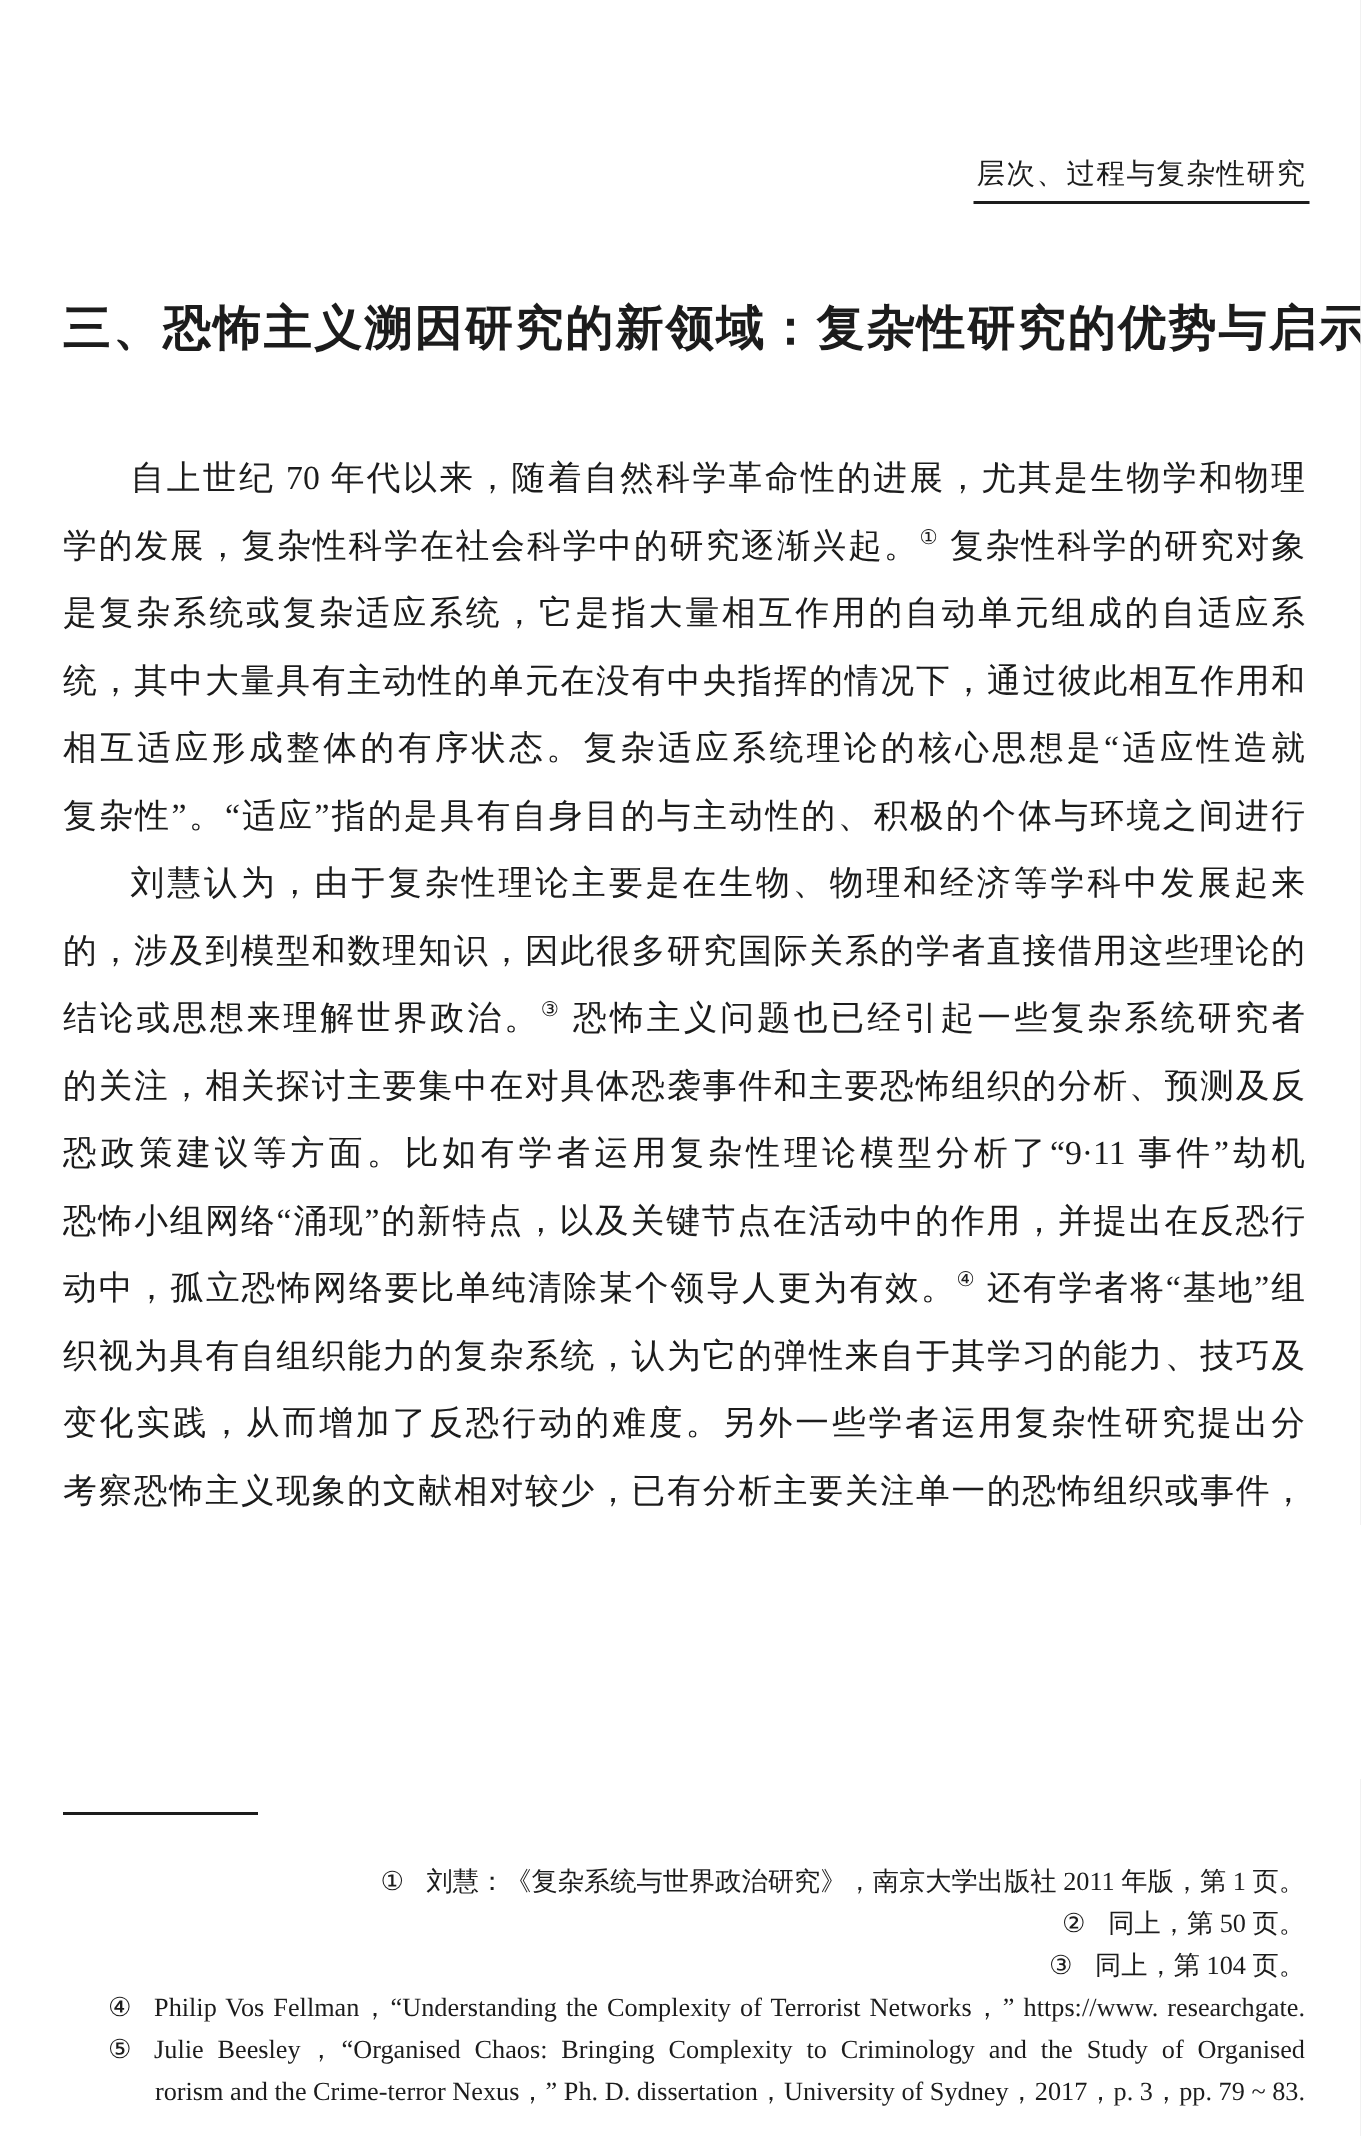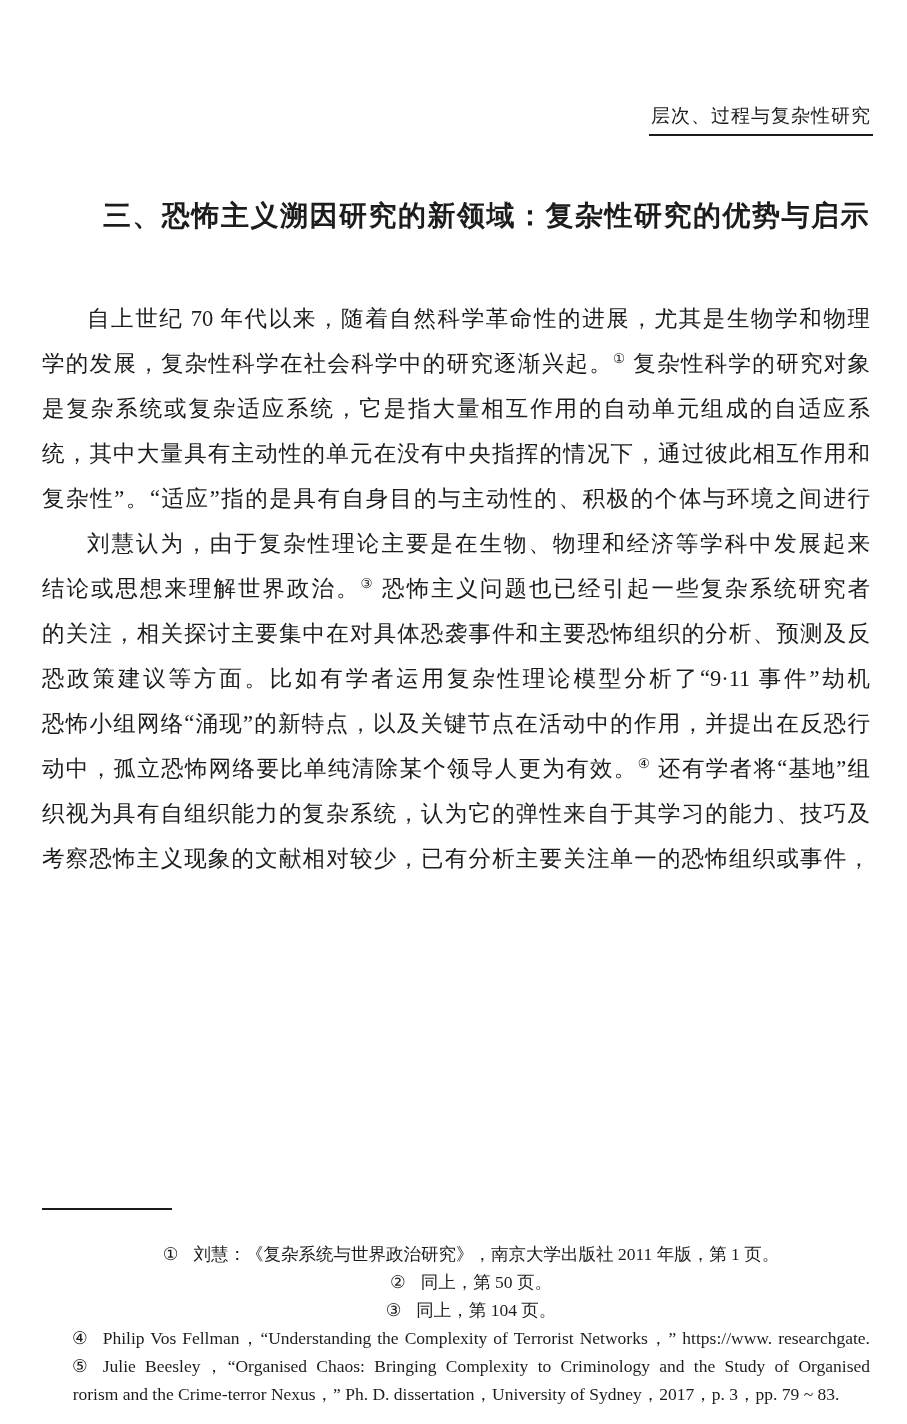--- a/index.html
+++ b/index.html
@@ -20,22 +20,22 @@
     font-size:19px;
     letter-spacing:1px;
     padding:0 2px 5px 2px;
     border-bottom:2px solid #1c1c1c;
     white-space:nowrap;
   }
   
   .section-title {
     position:absolute;
     top:197px; left:42px; width:828px;
-    text-align:right;
-    font-size:28px;
+    text-align:left;
+    font-size:32px;
     letter-spacing:1.5px;
     white-space:nowrap;
   }
   
   .body-block {
     position:absolute;
     top:296px; left:42px; width:828px;
   }
   .bl {
     font-size:22.5px;
@@ -62,21 +62,21 @@
     border-top:2px solid #1c1c1c;
   }
   .fn-block {
     position:absolute;
     top:1240px; left:42px; width:828px;
   }
   .fn-row {
     font-size:17.5px;
     line-height:28px;
     height:28px;
-    text-align:center;
+    text-align:right;
     overflow:hidden;
   }
   .fn-row.full {
     text-align:justify;
     text-align-last:justify;
     text-justify:inter-character;
   }
   .fn-marker {
     display:inline-block;
     margin-left:30px;
@@ -90,28 +90,31 @@
 
   <div class="running-head">层次、过程与复杂性研究</div>
 
   <h1 class="section-title">三、恐怖主义溯因研究的新领域：复杂性研究的优势与启示</h1>
 
   <div class="body-block">
     <div class="bl indent sup-refs">自上世纪 70 年代以来，随着自然科学革命性的进展，尤其是生物学和物理</div>
     <div class="bl sup-refs">学的发展，复杂性科学在社会科学中的研究逐渐兴起。<sup>①</sup> 复杂性科学的研究对象</div>
     <div class="bl sup-refs">是复杂系统或复杂适应系统，它是指大量相互作用的自动单元组成的自适应系</div>
     <div class="bl sup-refs">统，其中大量具有主动性的单元在没有中央指挥的情况下，通过彼此相互作用和</div>
+    <div class="bl sup-refs">相互适应形成整体的有序状态。复杂适应系统理论的核心思想是“适应性造就</div>
     <div class="bl sup-refs">复杂性”。“适应”指的是具有自身目的与主动性的、积极的个体与环境之间进行</div>
     <div class="bl indent sup-refs">刘慧认为，由于复杂性理论主要是在生物、物理和经济等学科中发展起来</div>
+    <div class="bl sup-refs">的，涉及到模型和数理知识，因此很多研究国际关系的学者直接借用这些理论的</div>
     <div class="bl sup-refs">结论或思想来理解世界政治。<sup>③</sup> 恐怖主义问题也已经引起一些复杂系统研究者</div>
     <div class="bl sup-refs">的关注，相关探讨主要集中在对具体恐袭事件和主要恐怖组织的分析、预测及反</div>
     <div class="bl sup-refs">恐政策建议等方面。比如有学者运用复杂性理论模型分析了“9·11 事件”劫机</div>
     <div class="bl sup-refs">恐怖小组网络“涌现”的新特点，以及关键节点在活动中的作用，并提出在反恐行</div>
     <div class="bl sup-refs">动中，孤立恐怖网络要比单纯清除某个领导人更为有效。<sup>④</sup> 还有学者将“基地”组</div>
     <div class="bl sup-refs">织视为具有自组织能力的复杂系统，认为它的弹性来自于其学习的能力、技巧及</div>
+    <div class="bl sup-refs">变化实践，从而增加了反恐行动的难度。另外一些学者运用复杂性研究提出分</div>
     <div class="bl sup-refs">考察恐怖主义现象的文献相对较少，已有分析主要关注单一的恐怖组织或事件，</div>
   </div>
 
   <div class="fn-sep"></div>
 
   <div class="fn-block">
     <div class="fn-row">
       <span class="fn-marker">①</span><span>刘慧：《复杂系统与世界政治研究》，南京大学出版社 2011 年版，第 1 页。</span>
     </div>
     <div class="fn-row">

